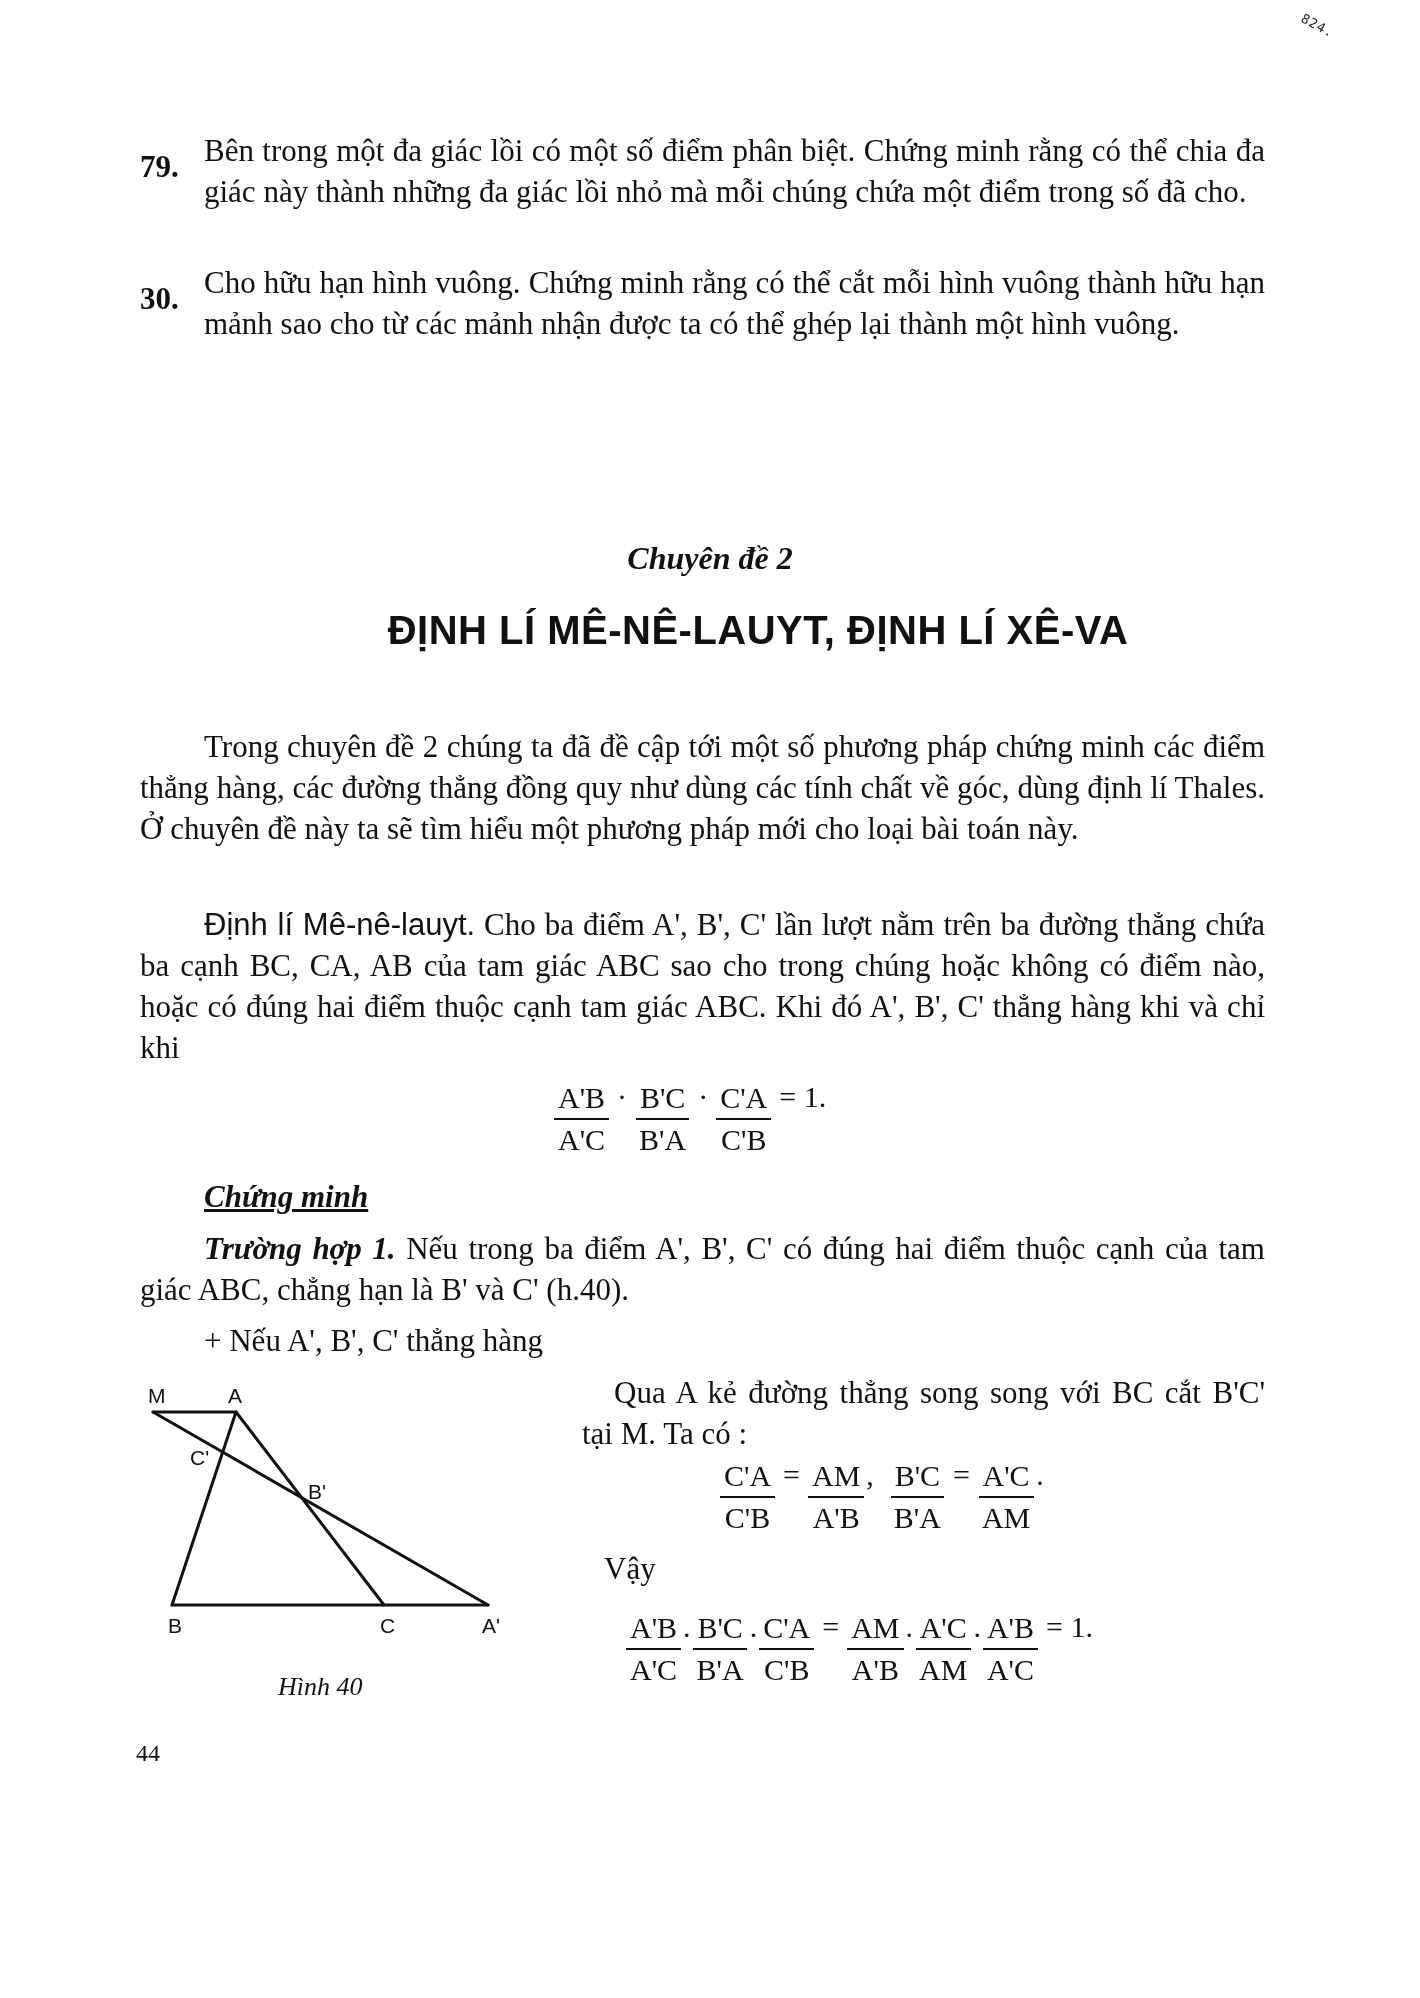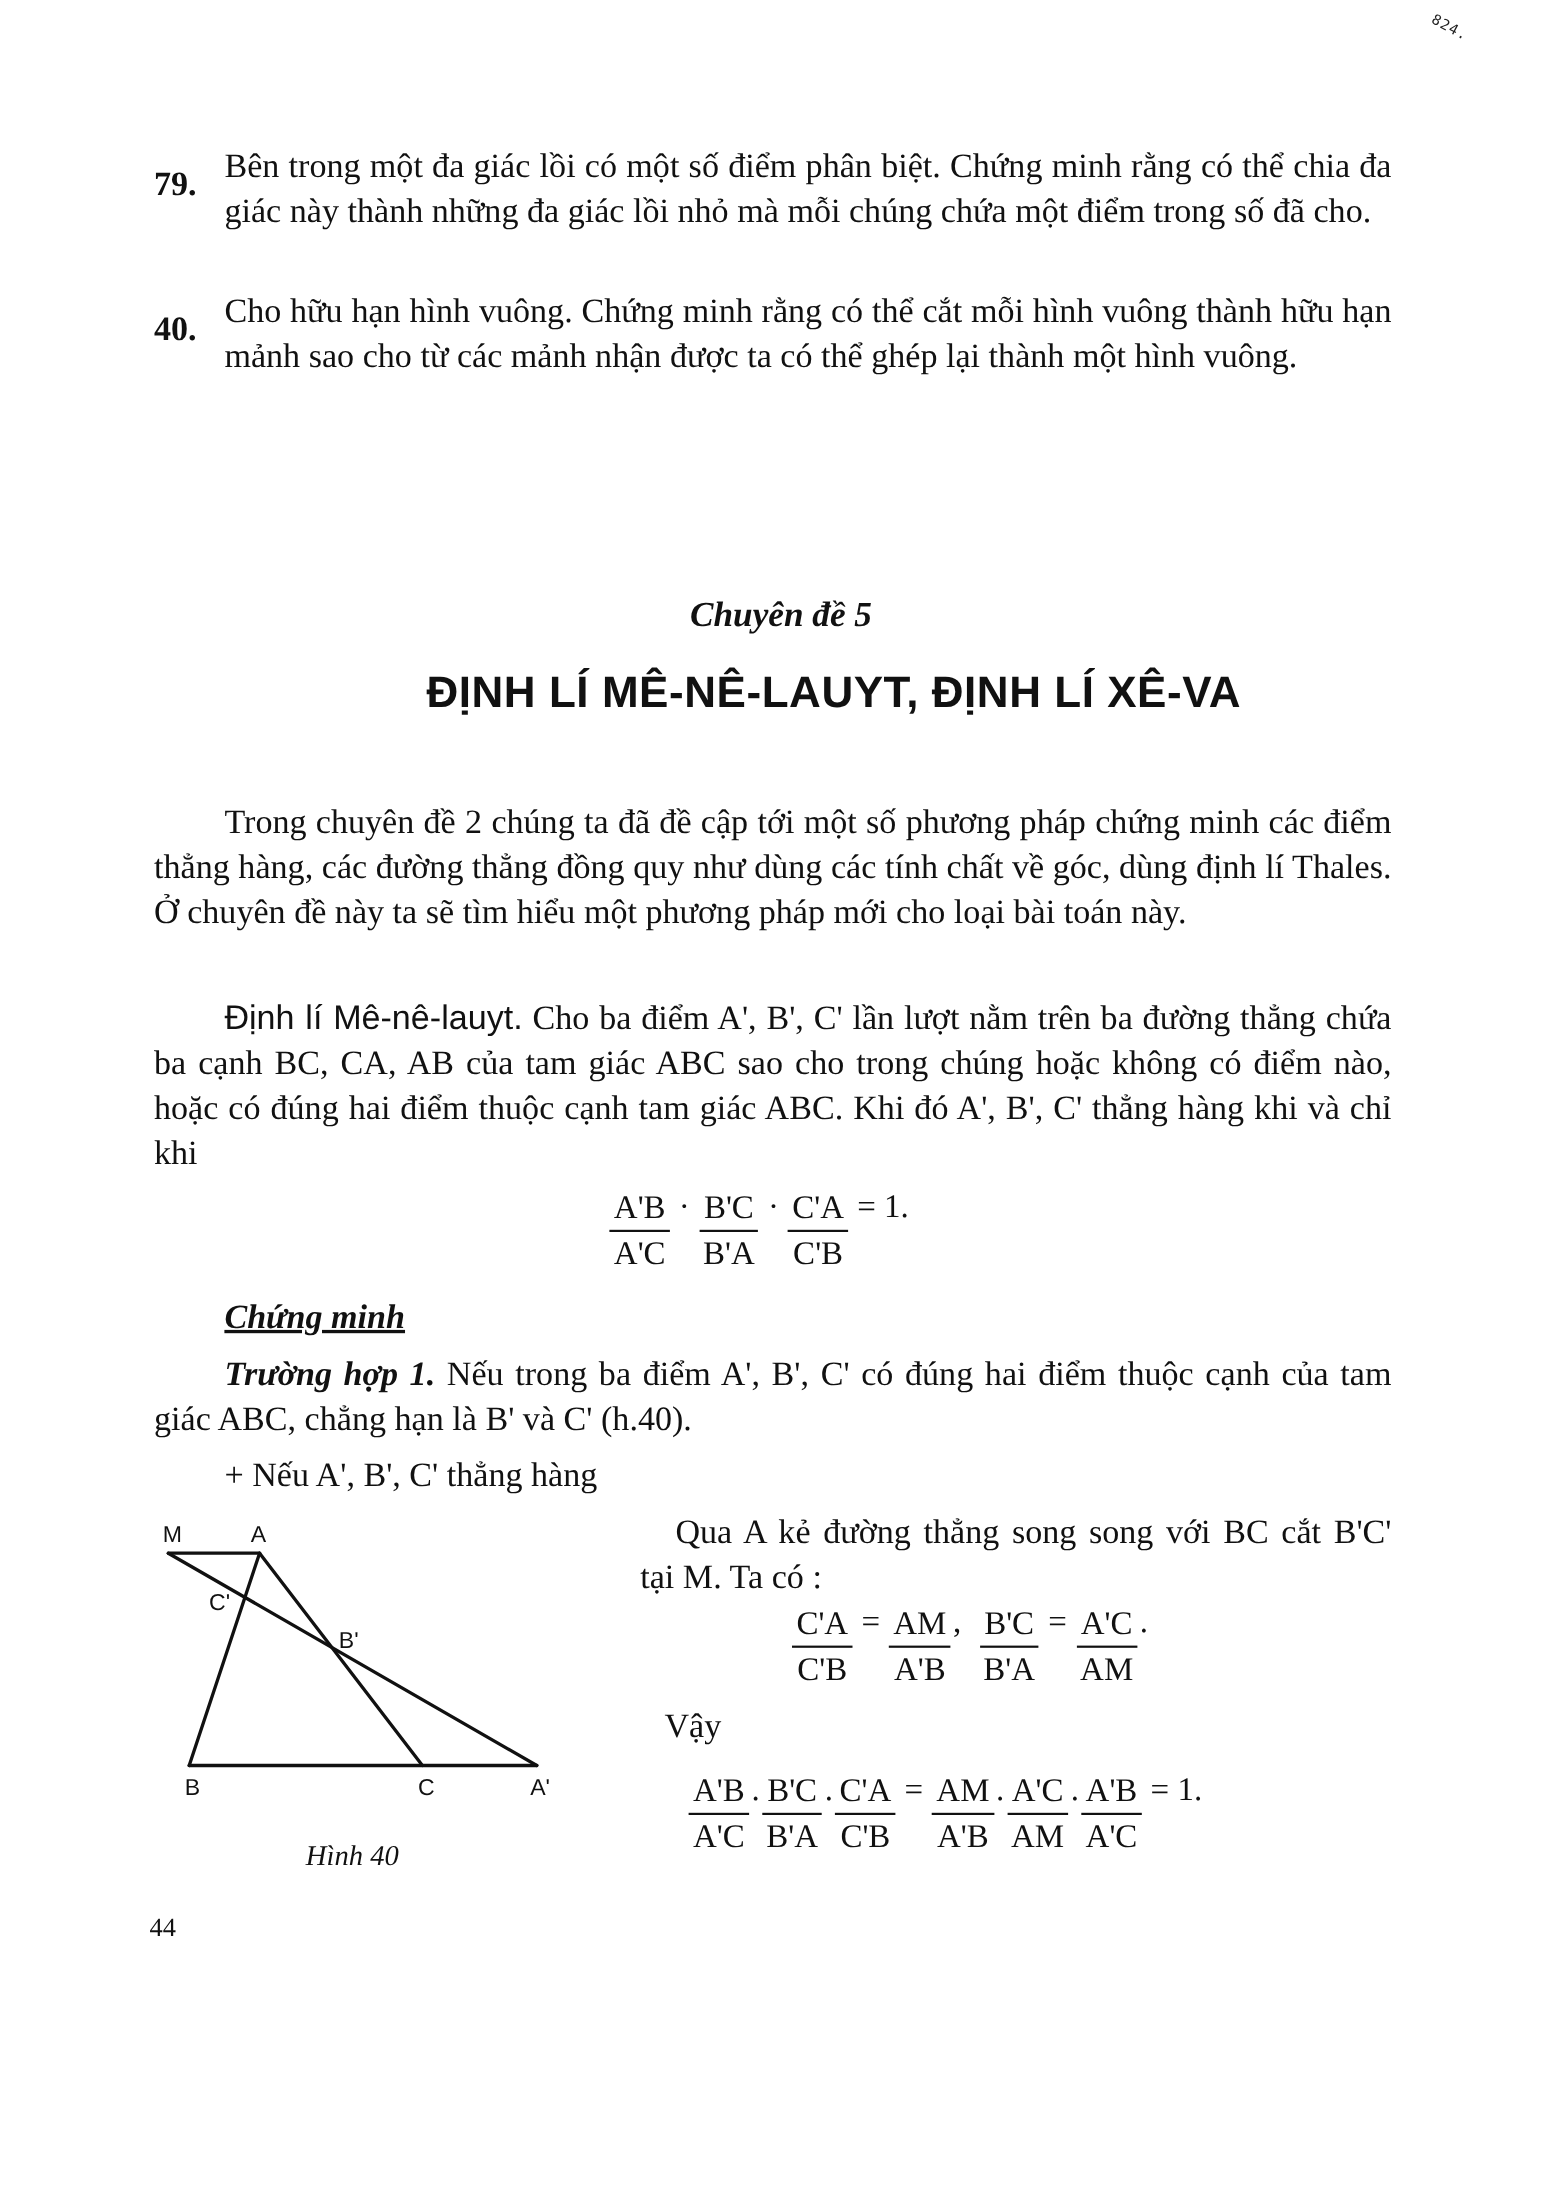--- a/index.html
+++ b/index.html
@@ -33,25 +33,25 @@
 </head>
 <body>
 
 <div class="abs corner-mark">824.</div>
 
 <div class="para" style="top:130px;">
   <span class="ex-num">79.</span>
   <div class="ex-body">Bên trong một đa giác lồi có một số điểm phân biệt. Chứng minh rằng có thể chia đa giác này thành những đa giác lồi nhỏ mà mỗi chúng chứa một điểm trong số đã cho.</div>
 </div>
 <div class="para" style="top:262px;">
-  <span class="ex-num">40.</span>
+  <span class="ex-num">30.</span>
   <div class="ex-body">Cho hữu hạn hình vuông. Chứng minh rằng có thể cắt mỗi hình vuông thành hữu hạn mảnh sao cho từ các mảnh nhận được ta có thể ghép lại thành một hình vuông.</div>
 </div>
 
-<div class="subtitle">Chuyên đề 5</div>
+<div class="subtitle">Chuyên đề 2</div>
 <div class="title">ĐỊNH LÍ MÊ-NÊ-LAUYT, ĐỊNH LÍ XÊ-VA</div>
 
 <div class="para indent" style="top:726px;">Trong chuyên đề 2 chúng ta đã đề cập tới một số phương pháp chứng minh các điểm thẳng hàng, các đường thẳng đồng quy như dùng các tính chất về góc, dùng định lí Thales. Ở chuyên đề này ta sẽ tìm hiểu một phương pháp mới cho loại bài toán này.</div>
 
 <div class="para indent" style="top:904px;">
   <span class="sans-bold">Định lí Mê-nê-lauyt.</span><span> Cho ba điểm A', B', C' lần lượt nằm trên ba đường thẳng chứa ba cạnh BC, CA, AB của tam giác ABC sao cho trong chúng hoặc không có điểm nào, hoặc có đúng hai điểm thuộc cạnh tam giác ABC. Khi đó A', B', C' thẳng hàng khi và chỉ khi</span>
 </div>
 
 <div class="formula" style="left:540px; top:1080px;">
   <span class="frac">

